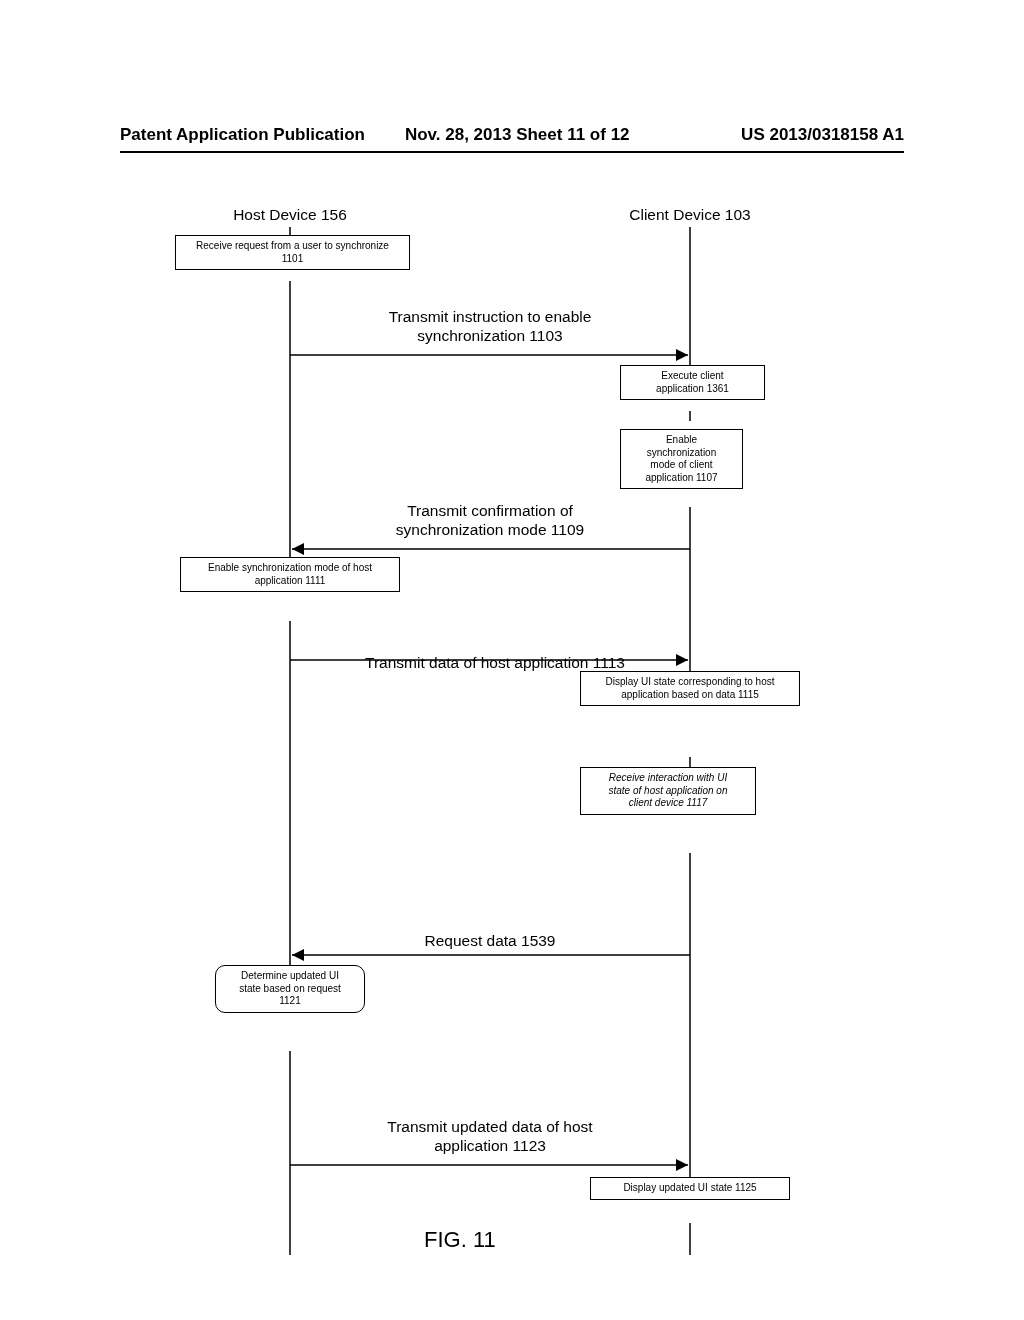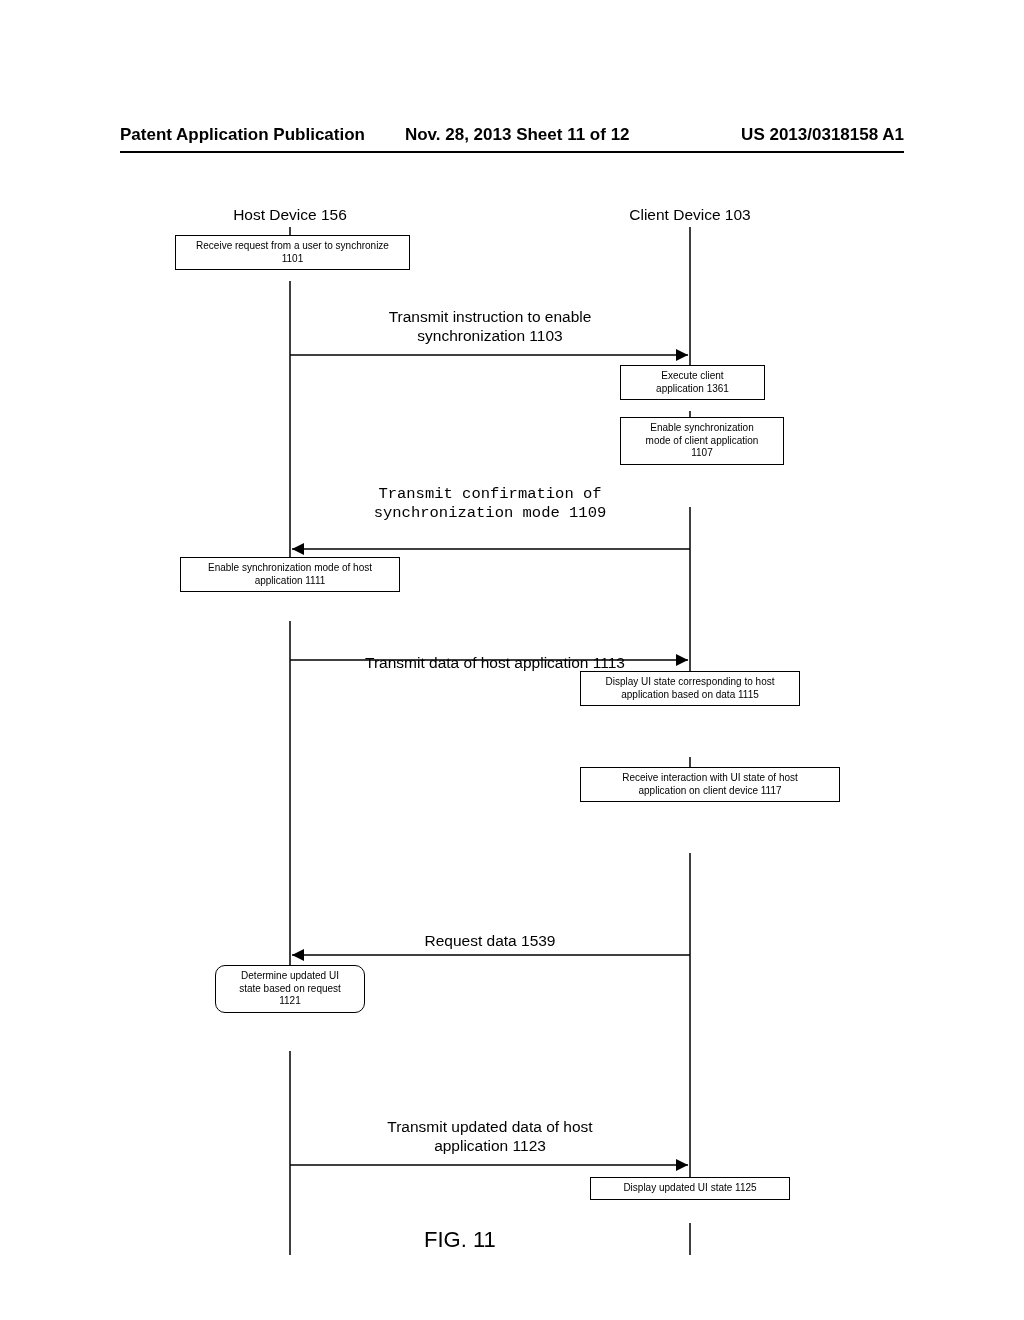--- a/index.html
+++ b/index.html
@@ -119,42 +119,42 @@
 1111</div>
 
     <div class="box" style="left:95px; top:760px; width:150px;border-radius:10px;">Determine
 updated UI state
 based on request
 1121</div>
 
     <div class="box" style="left:500px; top:160px; width:145px;">Execute client
 application 1361</div>
 
-    <div class="box" style="left:500px; top:212px; width:164px;">Enable
+    <div class="box" style="left:500px; top:224px; width:123px;">Enable
 synchronization
 mode of client
 application 1107</div>
 
     <div class="box" style="left:460px; top:466px; width:220px;">Display UI state
 corresponding to host
 application based on data
 1115</div>
 
-    <div class="box" style="left:460px; top:562px; width:260px;">Receive interaction with
+    <div class="box" style="left:460px; top:562px; width:176px;font-style:italic;">Receive interaction with
 UI state of host
 application on client
 device 1117</div>
 
     <div class="box" style="left:470px; top:972px; width:200px;">Display updated UI state
 1125</div>
 
     <div class="label" style="left:230px; top:102px; width:280px;text-align:center;">Transmit instruction to enable
 synchronization 1103</div>
 
-    <div class="label" style="left:230px; top:280px; width:280px;font-family:Liberation Mono, monospace;">Transmit confirmation of
+    <div class="label" style="left:230px; top:296px; width:280px;">Transmit confirmation of
 synchronization mode 1109</div>
 
     <div class="label" style="left:210px; top:448px; width:330px;">Transmit data of host application 1113</div>
 
     <div class="label" style="left:260px; top:726px; width:220px;">Request data 1539</div>
 
     <div class="label" style="left:220px; top:912px; width:300px;">Transmit updated data of host
 application 1123</div>
 
     <div class="fig-label" style="left:304px; top:1022px;">FIG. 11</div>

